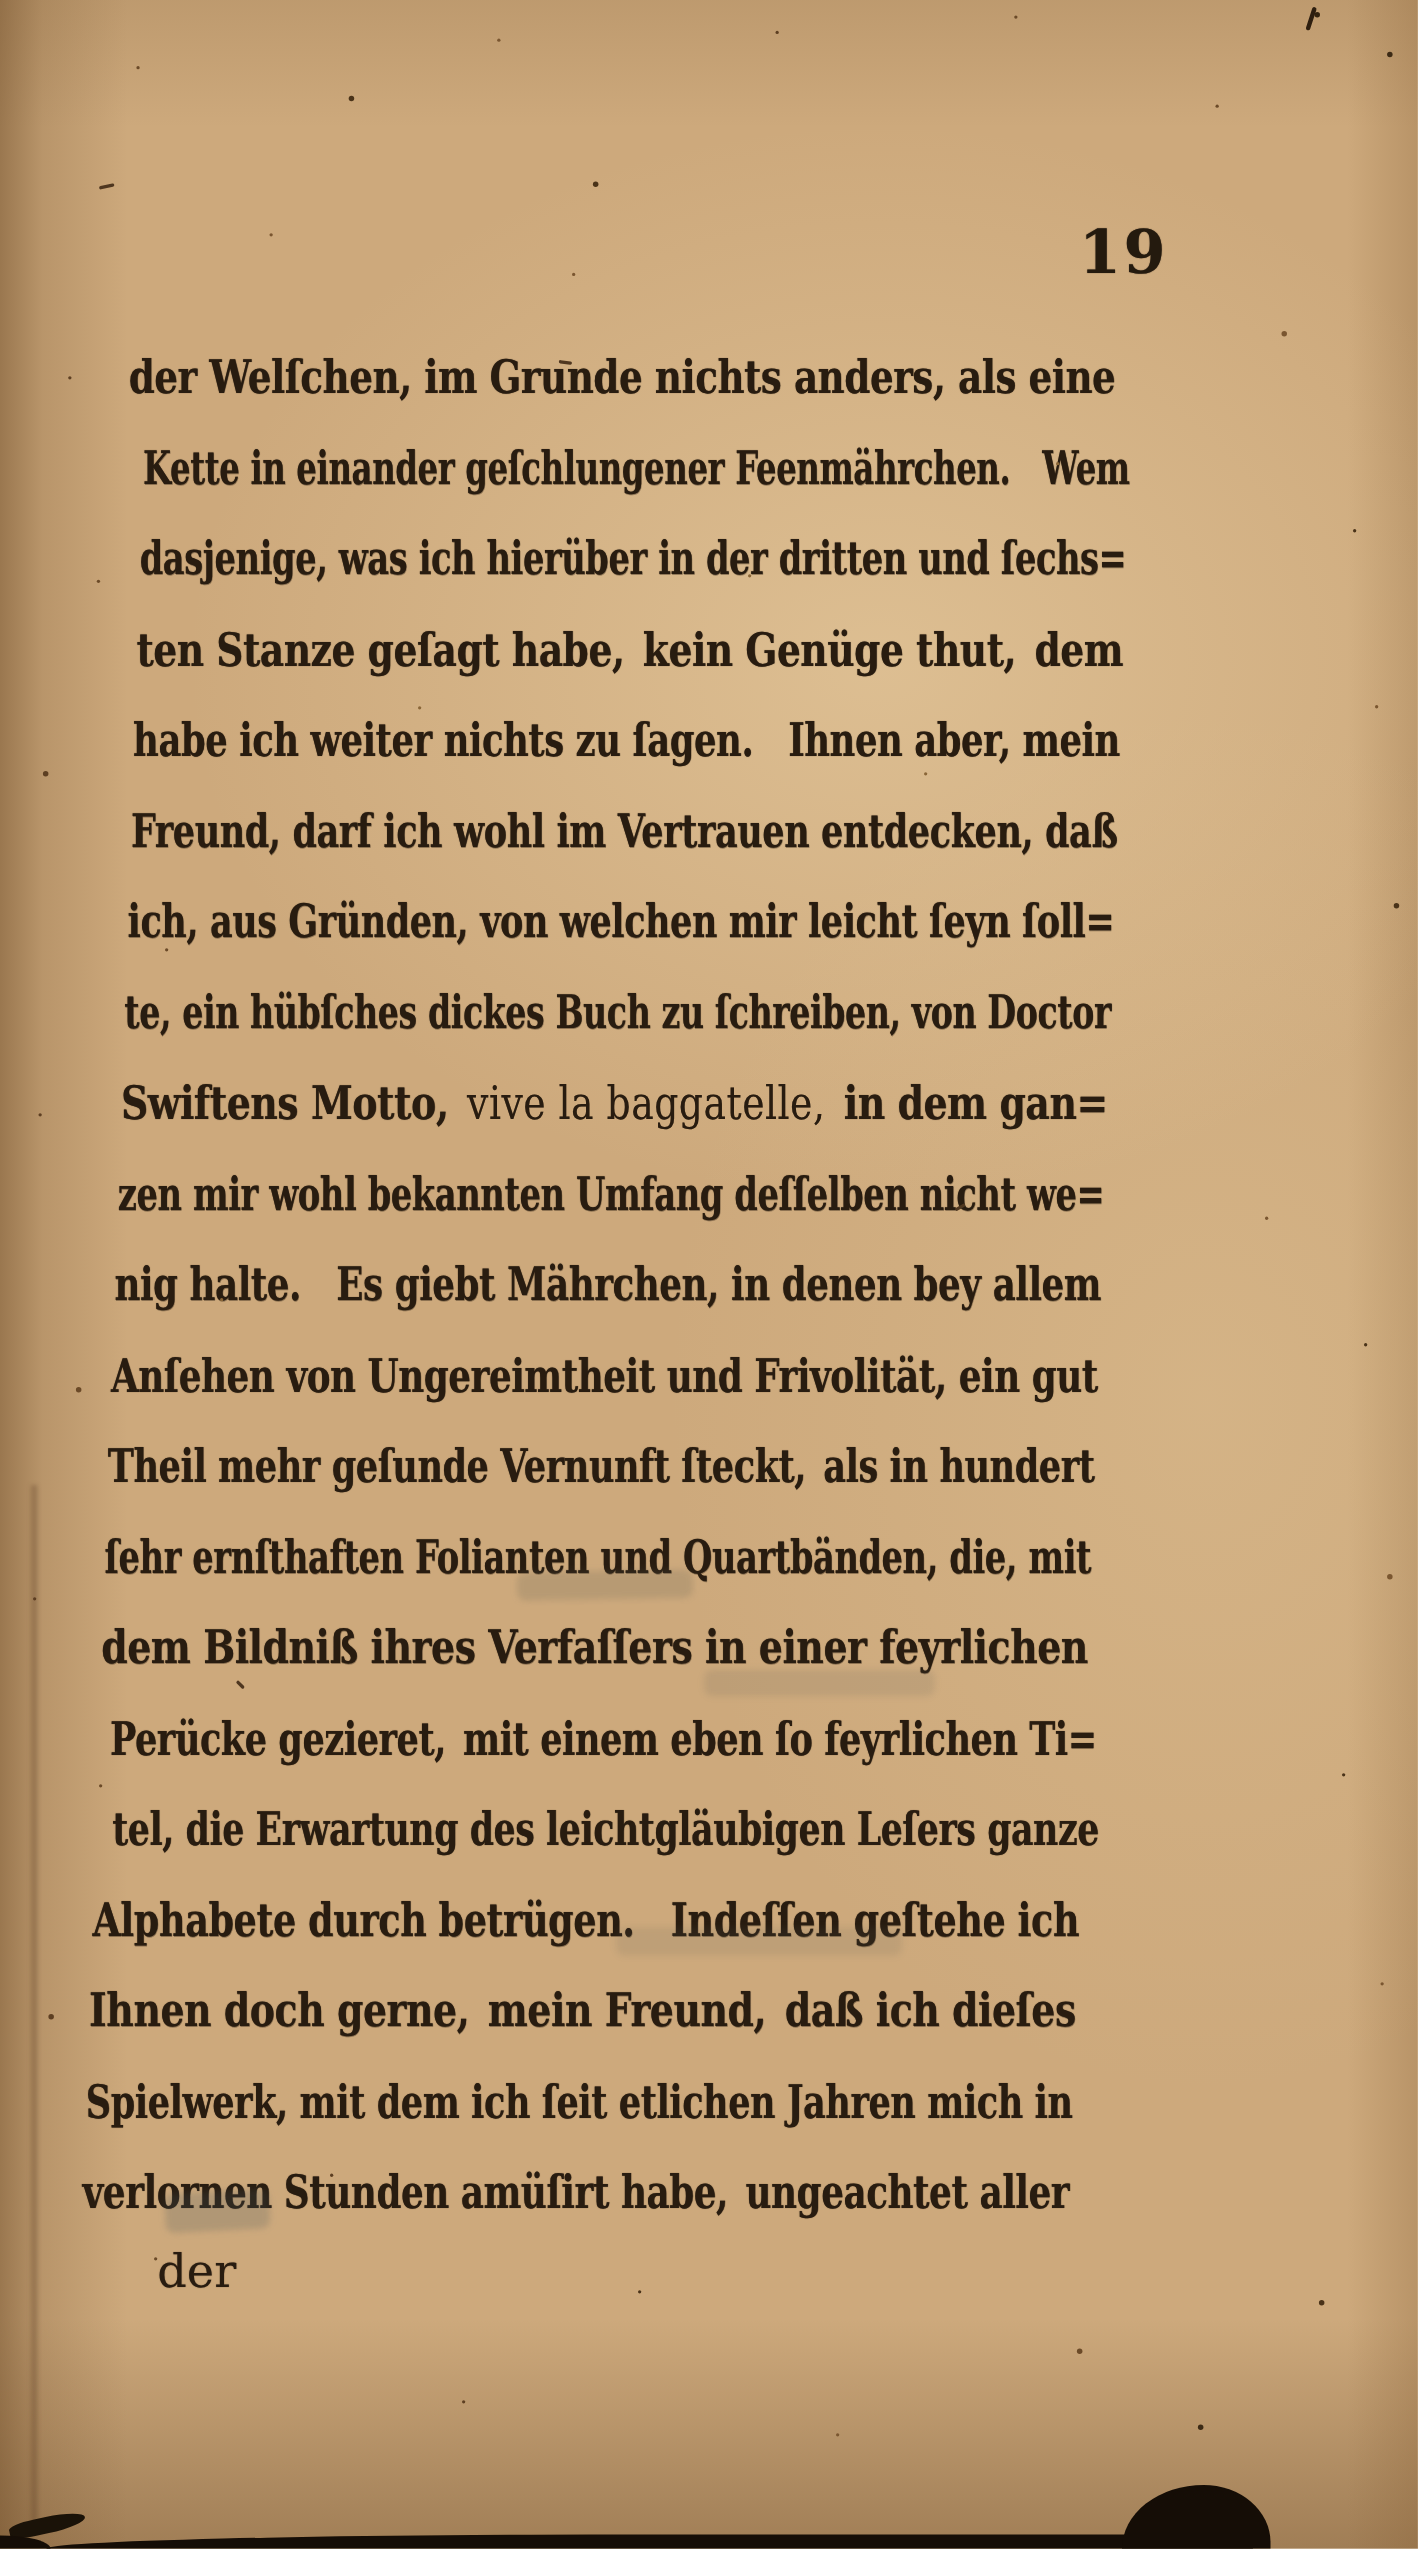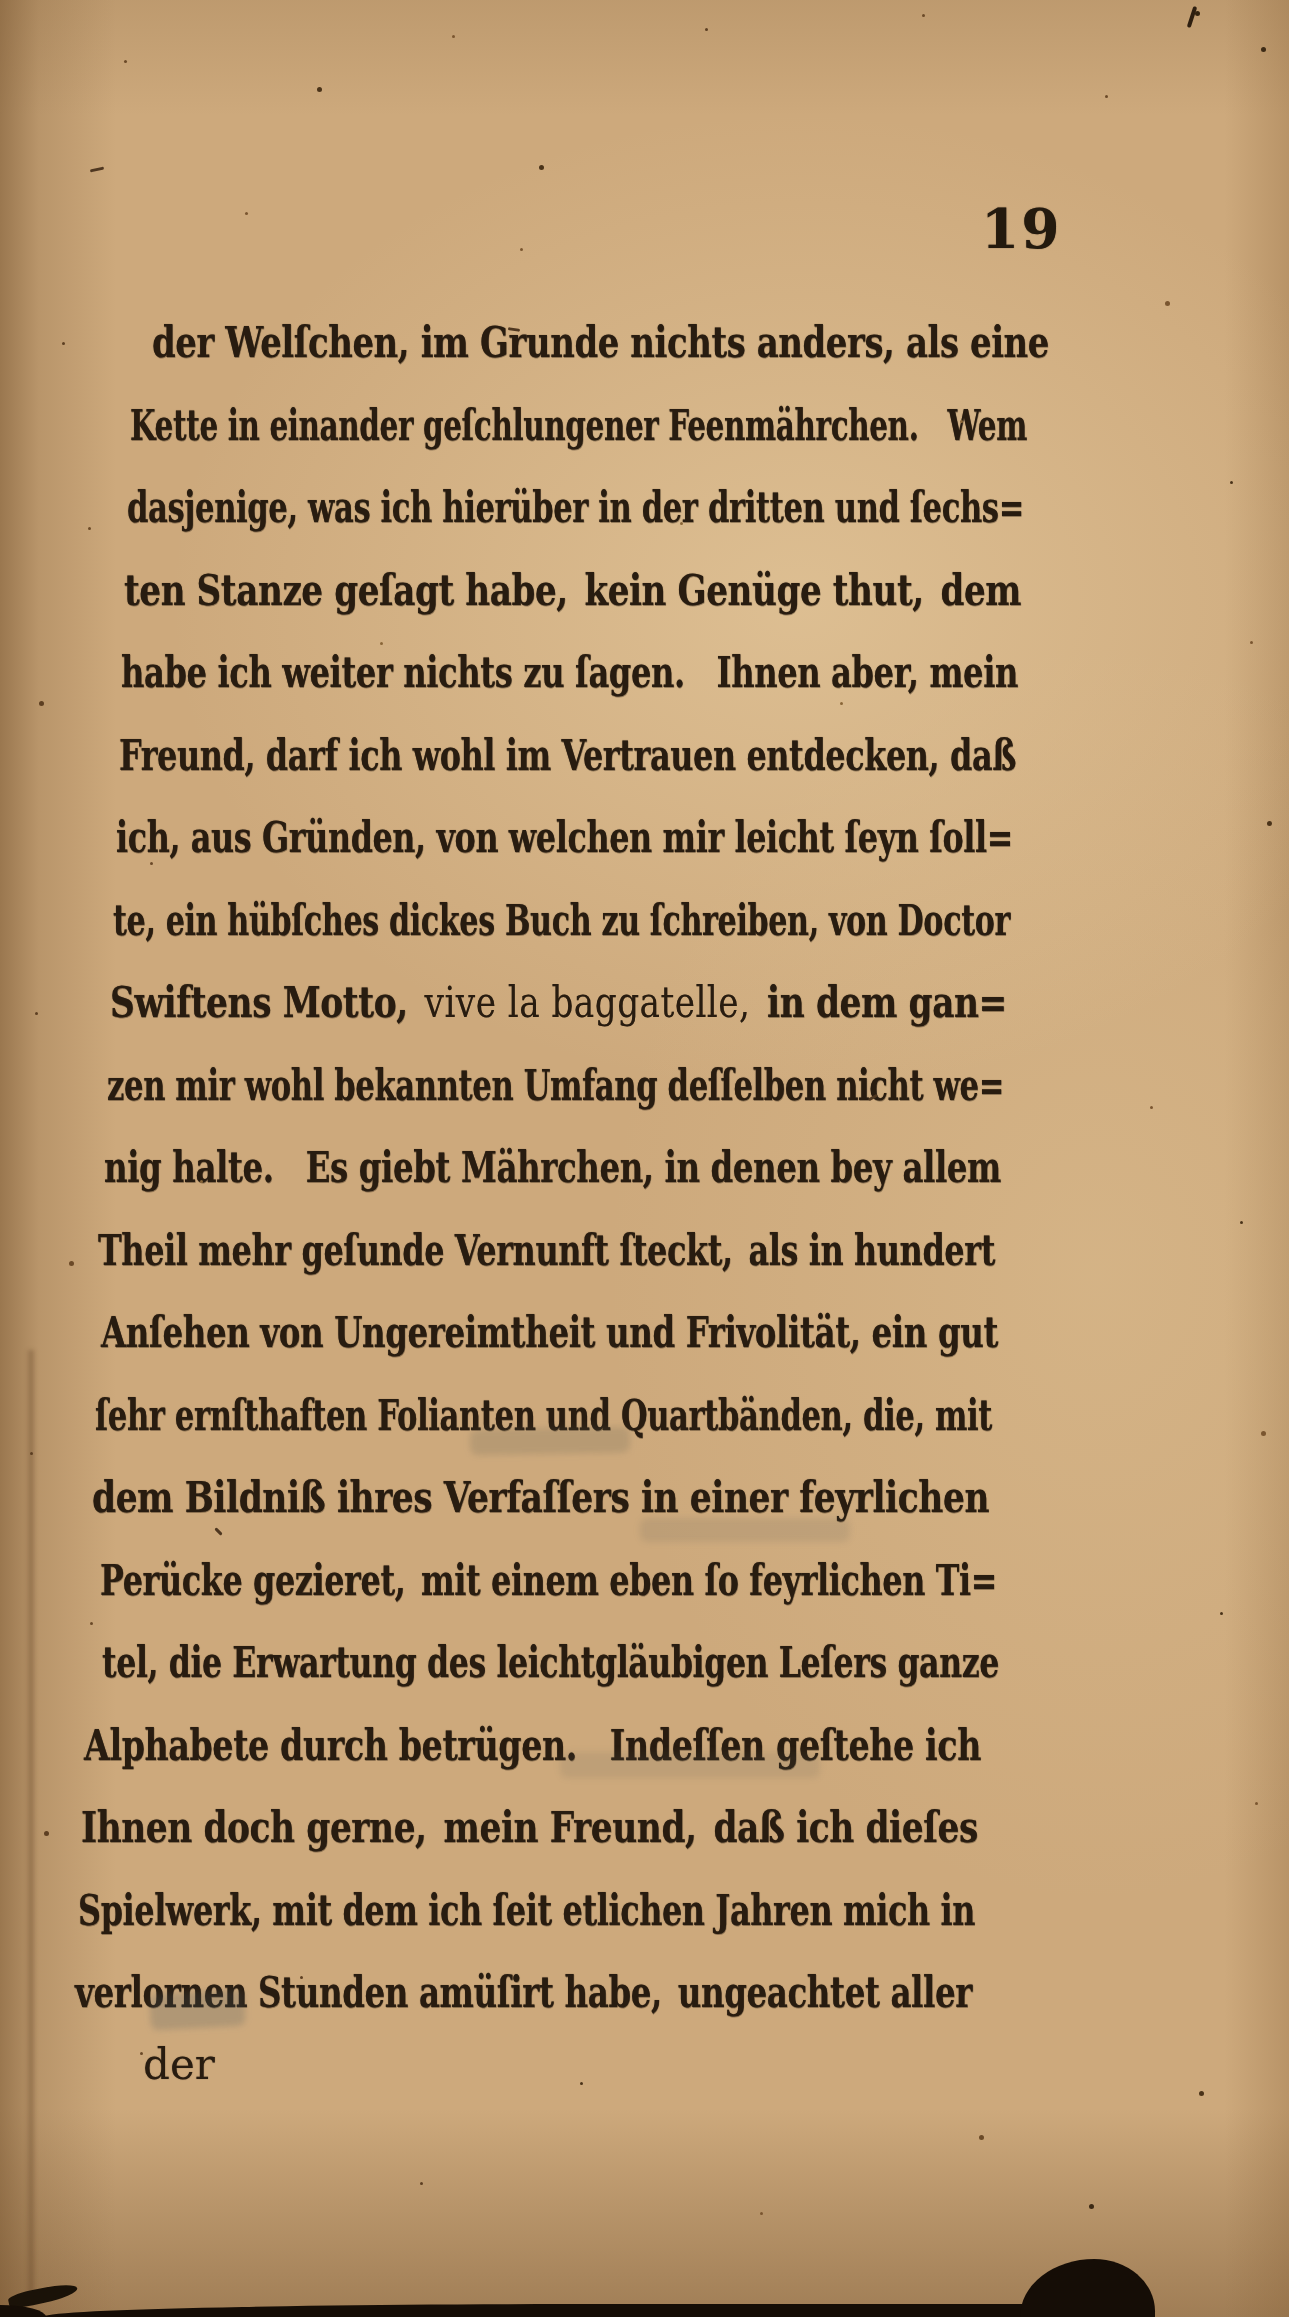--- a/index.html
+++ b/index.html
@@ -92,35 +92,35 @@
   }
 </style>
 </head>
 <body>
 
 <div class="page">
 
   <div class="pagenum">19</div>
 
   <div class="textblock">
-    <div class="textline" style="margin-left: 77px;"><span class="measure" style="transform: scaleX(0.806847);">der Welſchen, im Grunde nichts anders, als eine</span></div>
+    <div class="textline" style="margin-left: 42px;"><span class="measure" style="transform: scaleX(0.806847);">der Welſchen, im Grunde nichts anders, als eine</span></div>
     <div class="textline" style="margin-left: 55.1px;"><span class="measure" style="transform: scaleX(0.700251);">Kette in einander geſchlungener Feenmährchen. Wem</span></div>
     <div class="textline" style="margin-left: 52.2px;"><span class="measure" style="transform: scaleX(0.728445);">dasjenige, was ich hierüber in der dritten und ſechs=</span></div>
     <div class="textline" style="margin-left: 49.3px;"><span class="measure" style="transform: scaleX(0.813225);">ten Stanze geſagt habe, kein Genüge thut, dem</span></div>
     <div class="textline" style="margin-left: 46.4px;"><span class="measure" style="transform: scaleX(0.765338);">habe ich weiter nichts zu ſagen. Ihnen aber, mein</span></div>
     <div class="textline" style="margin-left: 43.5px;"><span class="measure" style="transform: scaleX(0.758462);">Freund, darf ich wohl im Vertrauen entdecken, daß</span></div>
     <div class="textline" style="margin-left: 40.6px;"><span class="measure" style="transform: scaleX(0.757212);">ich, aus Gründen, von welchen mir leicht ſeyn ſoll=</span></div>
     <div class="textline" style="margin-left: 37.7px;"><span class="measure" style="transform: scaleX(0.718148);">te, ein hübſches dickes Buch zu ſchreiben, von Doctor</span></div>
     <div class="textline" style="margin-left: 34.8px;">
       <span class="measure" style="transform: scaleX(0.818477);"><span>Swiftens Motto, </span><span class="antiqua">vive la baggatelle,</span><span> in dem gan=</span></span>
     </div>
     <div class="textline" style="margin-left: 31.9px;"><span class="measure" style="transform: scaleX(0.729185);">zen mir wohl bekannten Umfang deſſelben nicht we=</span></div>
     <div class="textline" style="margin-left: 29px;"><span class="measure" style="transform: scaleX(0.771509);">nig halte. Es giebt Mährchen, in denen bey allem</span></div>
+    <div class="textline" style="margin-left: 26.1px;"><span class="measure" style="transform: scaleX(0.772277);">Anſehen von Ungereimtheit und Frivolität, ein gut</span></div>
     <div class="textline" style="margin-left: 23.2px;"><span class="measure" style="transform: scaleX(0.759285);">Theil mehr geſunde Vernunft ſteckt, als in hundert</span></div>
-    <div class="textline" style="margin-left: 26.1px;"><span class="measure" style="transform: scaleX(0.772277);">Anſehen von Ungereimtheit und Frivolität, ein gut</span></div>
     <div class="textline" style="margin-left: 20.3px;"><span class="measure" style="transform: scaleX(0.72838);">ſehr ernſthaften Folianten und Quartbänden, die, mit</span></div>
     <div class="textline" style="margin-left: 17.4px;"><span class="measure" style="transform: scaleX(0.81912);">dem Bildniß ihres Verfaſſers in einer feyrlichen</span></div>
     <div class="textline" style="margin-left: 25px;"><span class="measure" style="transform: scaleX(0.758202);">Perücke gezieret, mit einem eben ſo feyrlichen Ti=</span></div>
     <div class="textline" style="margin-left: 27px;"><span class="measure" style="transform: scaleX(0.751345);">tel, die Erwartung des leichtgläubigen Leſers ganze</span></div>
     <div class="textline" style="margin-left: 8.7px;"><span class="measure" style="transform: scaleX(0.792283);">Alphabete durch betrügen. Indeſſen geſtehe ich</span></div>
     <div class="textline" style="margin-left: 5.8px;"><span class="measure" style="transform: scaleX(0.818536);">Ihnen doch gerne, mein Freund, daß ich dieſes</span></div>
     <div class="textline" style="margin-left: 2.9px;"><span class="measure" style="transform: scaleX(0.758572);">Spielwerk, mit dem ich ſeit etlichen Jahren mich in</span></div>
     <div class="textline" style="margin-left: 0px;"><span class="measure" style="transform: scaleX(0.773109);">verlornen Stunden amüſirt habe, ungeachtet aller</span></div>
     <div class="catchline">der</div>
   </div>

